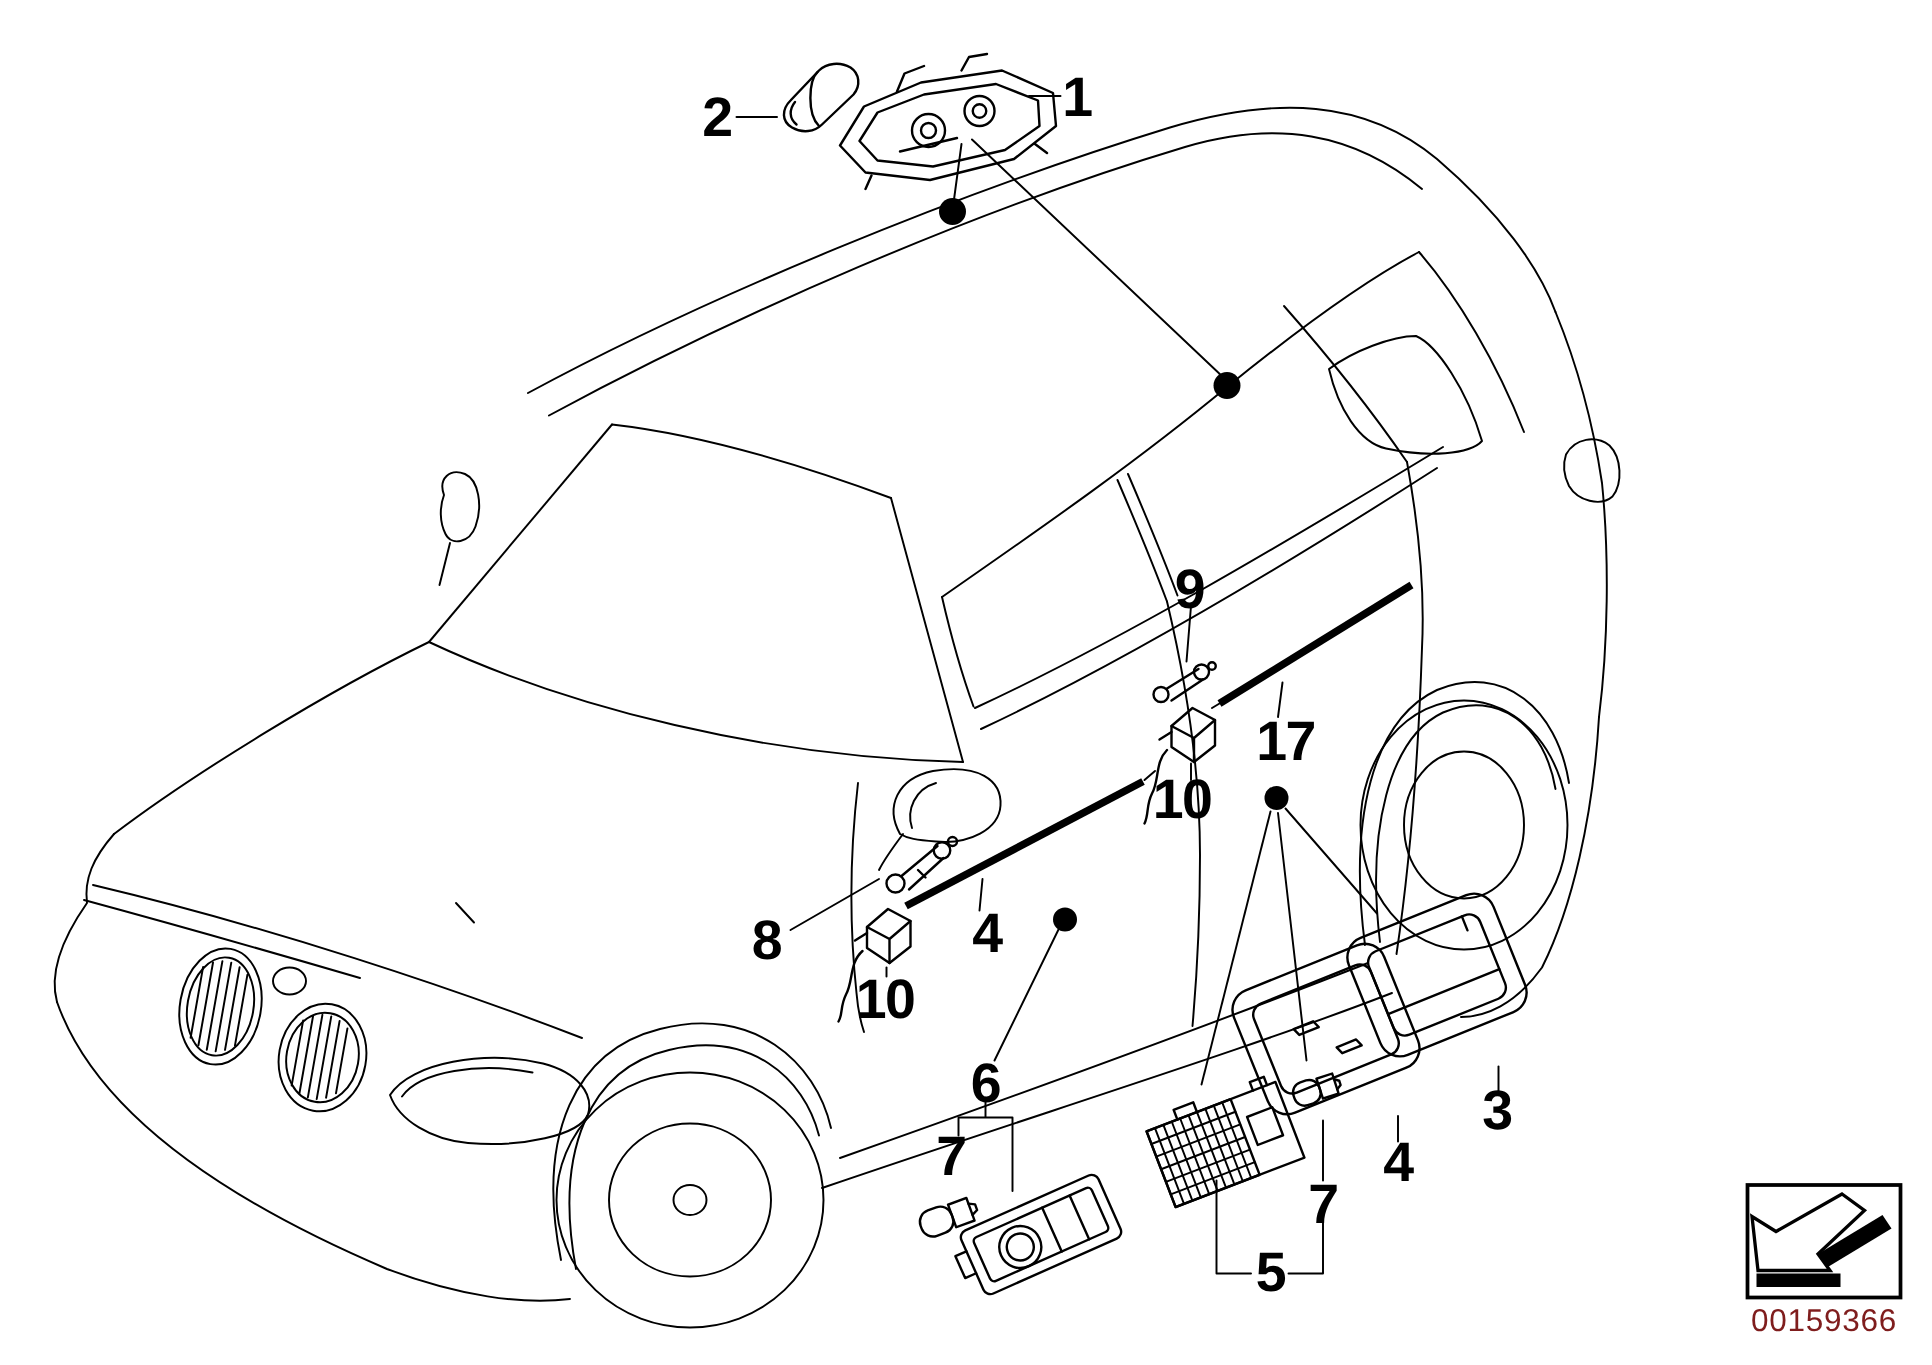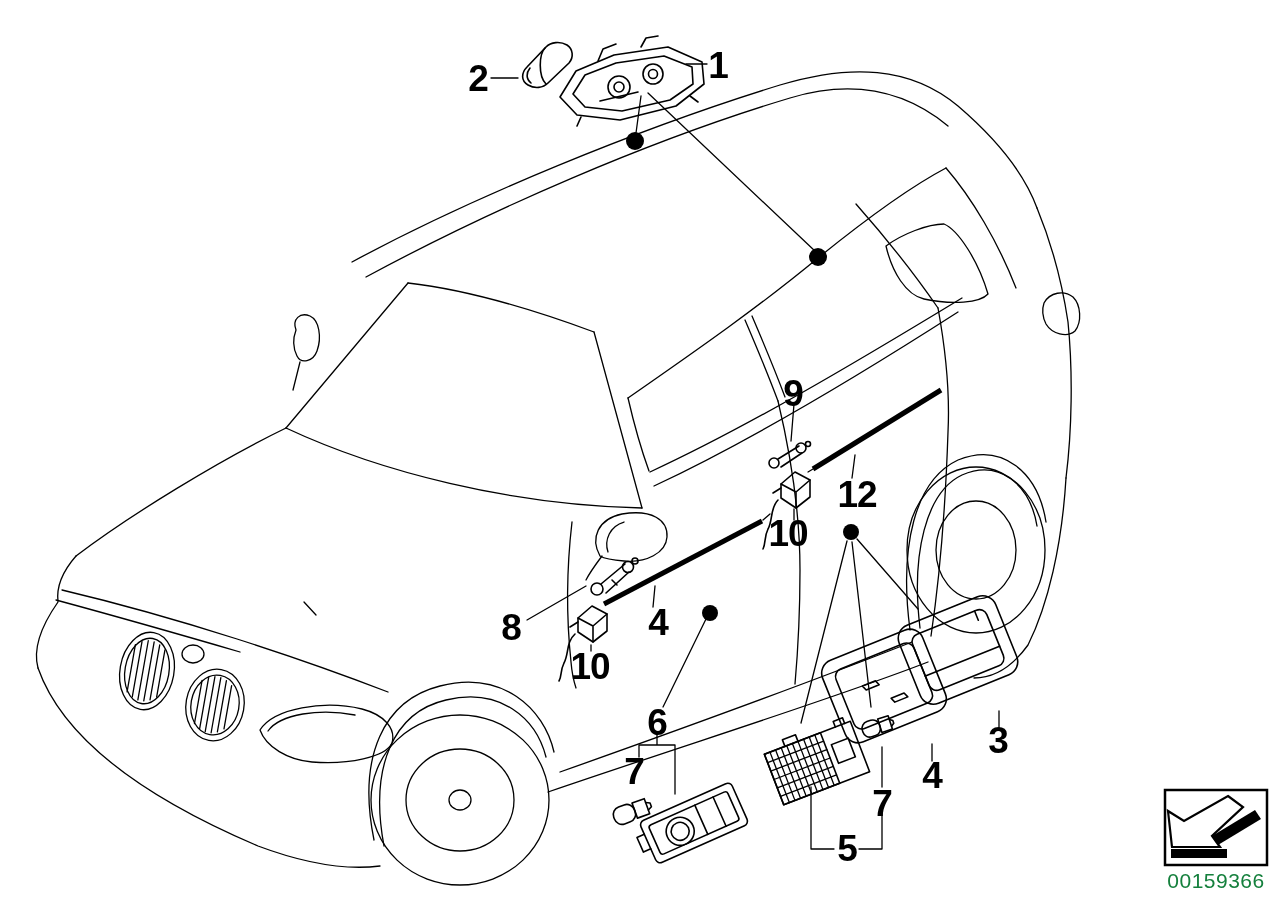--- a/index.html
+++ b/index.html
@@ -4,21 +4,21 @@
 <style>
   html,body{margin:0;padding:0;background:#ffffff;}
   .stage{position:relative;width:1288px;height:910px;background:#ffffff;overflow:hidden;
          font-family:"Liberation Sans",sans-serif;}
   .stage svg{position:absolute;left:0;top:0;}
   .callout{position:absolute;transform:translate(-50%,-50%);
            font-family:"Liberation Sans",sans-serif;
            font-weight:bold;font-size:37px;line-height:1;color:#000;letter-spacing:-1px;
            user-select:none;}
   .docnum{position:absolute;left:1216px;top:881px;transform:translate(-50%,-50%);
-          font-size:21px;color:#15803d;letter-spacing:0.5px;white-space:nowrap;}
+          font-size:21px;color:#7f1d1d;letter-spacing:0.5px;white-space:nowrap;}
   .ln{fill:none;stroke:#000;stroke-width:1.3;stroke-linecap:round;stroke-linejoin:round;}
   .pt{fill:none;stroke:#000;stroke-width:1.6;stroke-linecap:round;stroke-linejoin:round;}
   .ld{fill:none;stroke:#000;stroke-width:1.3;stroke-linecap:round;}
   .thick{fill:none;stroke:#000;stroke-width:5;stroke-linecap:butt;}
   .dot{fill:#000;stroke:none;}
   .stamp-box{fill:#fff;stroke:#000;stroke-width:2.5;}
   .arrow-top{fill:#fff;stroke:#000;stroke-width:2.2;stroke-linejoin:miter;}
   .arrow-dark{fill:#000;stroke:none;}
 </style>
 </head>
@@ -228,21 +228,21 @@
       <path class="arrow-dark" d="M47,46 L90,20 L96,29 L53,55 Z"></path>
       <path class="arrow-dark" d="M6,59 L62,59 L62,68 L6,68 Z"></path>
       <path class="arrow-top" d="M63,6 L78,17 L47,46 L55,57 L7,57 L3,21 L19,31 Z"></path>
     </g>
   </g>
 </svg>
 
 <div class="callout" style="left:718px;top:65px">1</div>
 <div class="callout" style="left:478px;top:78px">2</div>
 <div class="callout" style="left:793px;top:393px">9</div>
-<div class="callout" style="left:857px;top:494px">12</div>
+<div class="callout" style="left:857px;top:494px">17</div>
 <div class="callout" style="left:788px;top:533px">10</div>
 <div class="callout" style="left:511px;top:627px">8</div>
 <div class="callout" style="left:658px;top:622px">4</div>
 <div class="callout" style="left:590px;top:666px">10</div>
 <div class="callout" style="left:657px;top:722px">6</div>
 <div class="callout" style="left:634px;top:771px">7</div>
 <div class="callout" style="left:998px;top:740px">3</div>
 <div class="callout" style="left:932px;top:775px">4</div>
 <div class="callout" style="left:882px;top:803px">7</div>
 <div class="callout" style="left:847px;top:848px">5</div>

